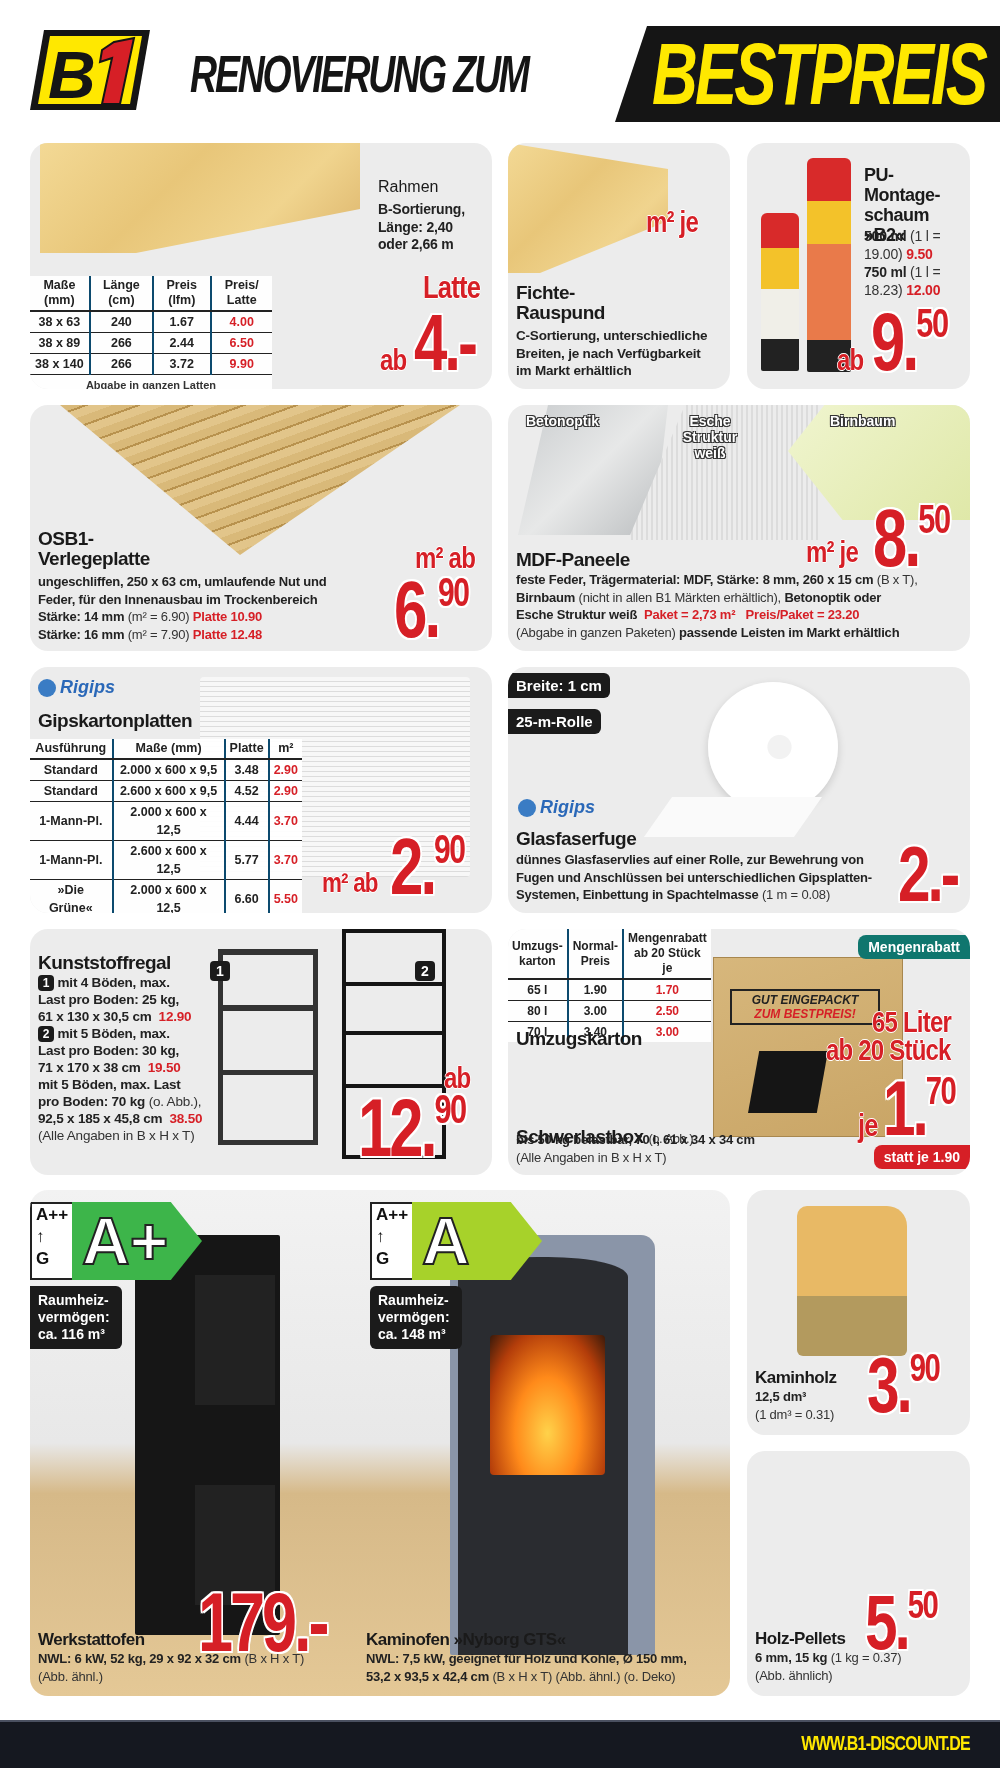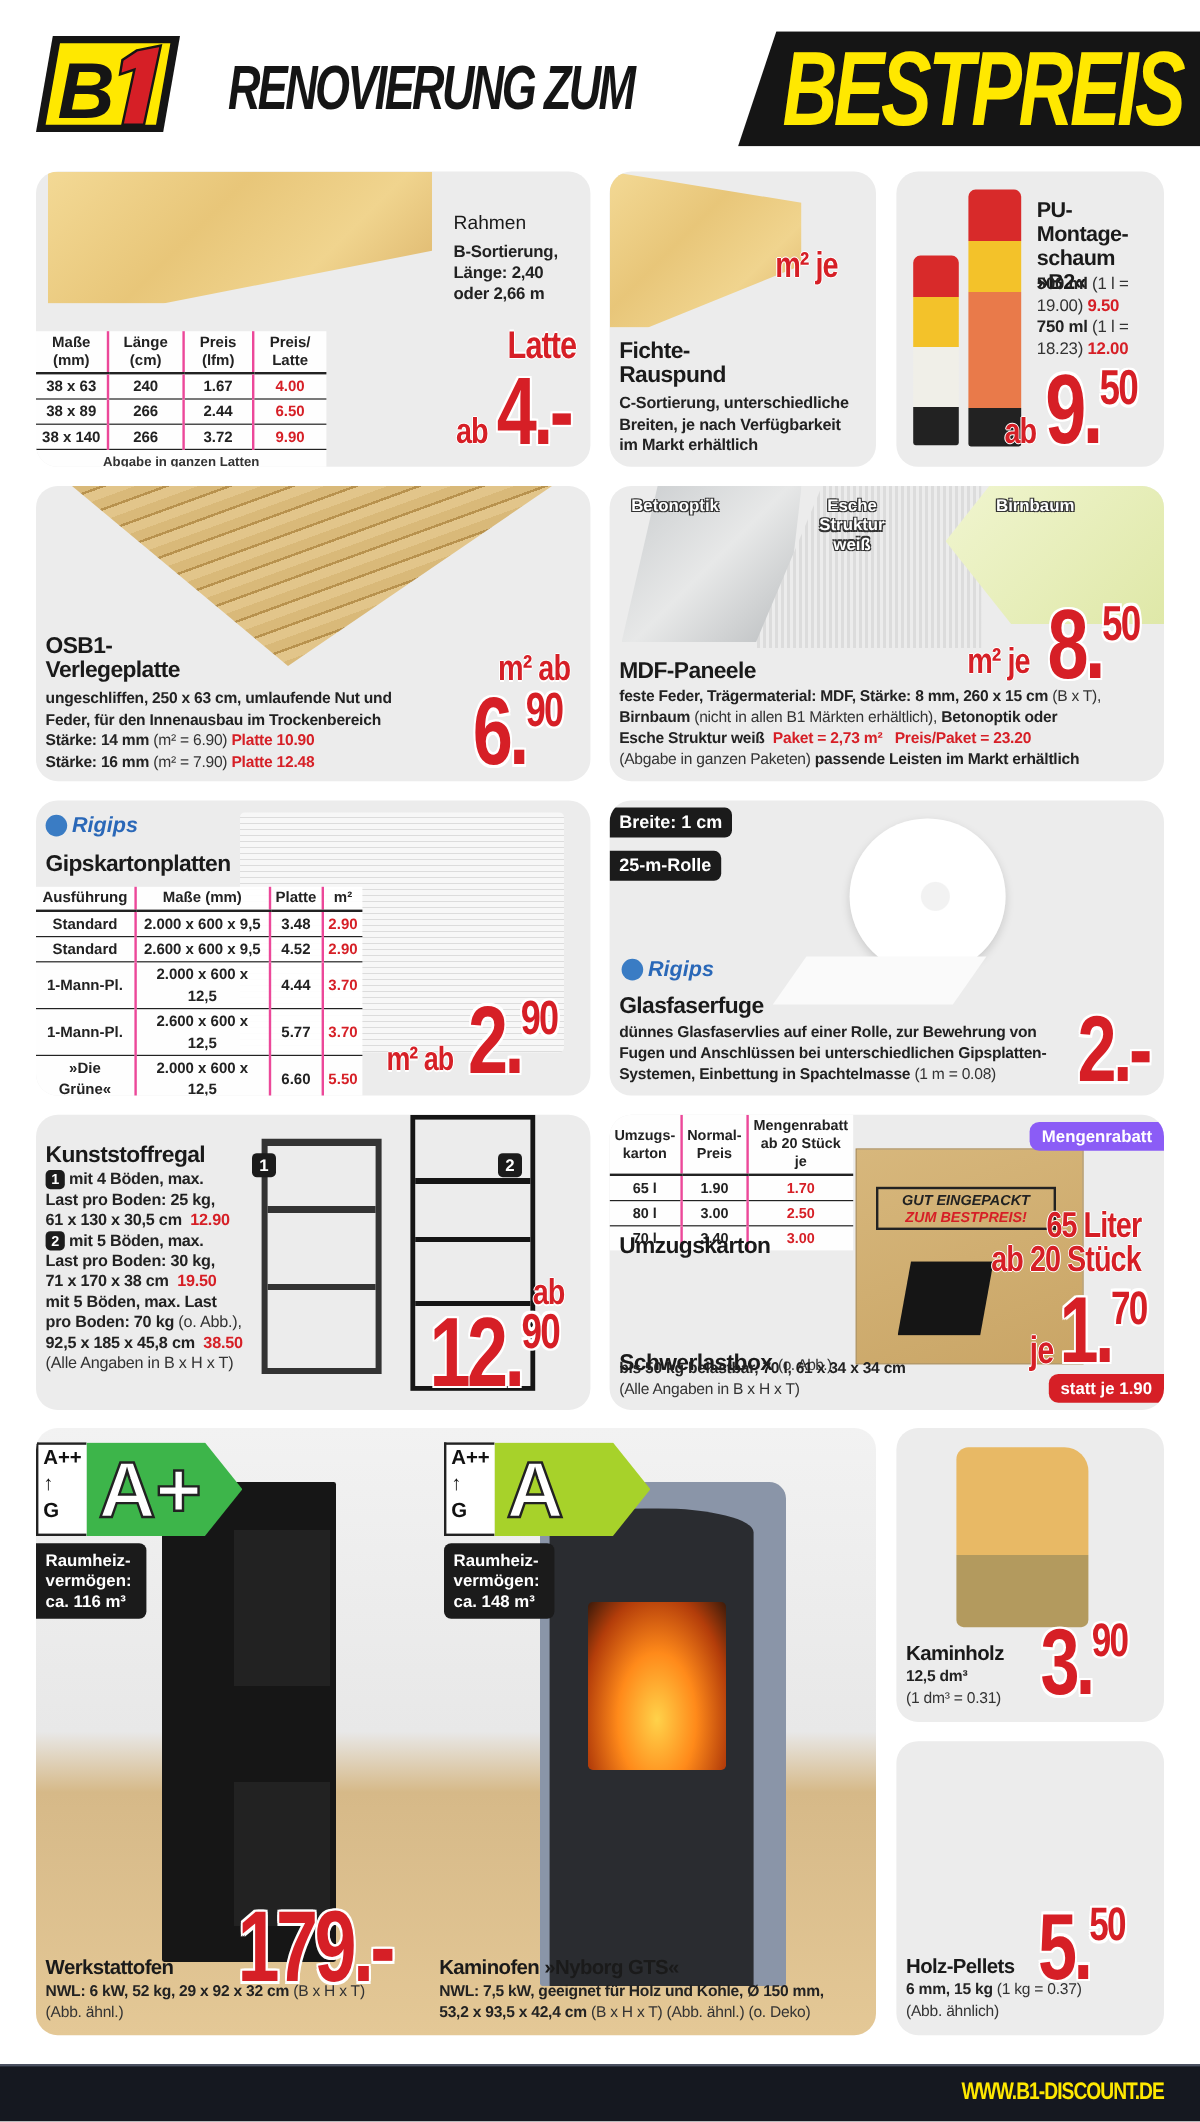--- a/index.html
+++ b/index.html
@@ -13,21 +13,21 @@
   .thin { font-weight: normal; color: #333; }
   .price { position: absolute; color: #d61f26; font-weight: bold; font-family: "Liberation Sans", sans-serif; letter-spacing: -4px; line-height: 1;
            text-shadow: 2px 0 #fff, -2px 0 #fff, 0 2px #fff, 0 -2px #fff, 2px 2px #fff, -2px -2px #fff, 2px -2px #fff, -2px 2px #fff; }
   .price .big { display: inline-block; transform: scaleX(0.75); transform-origin: left bottom; }
   .price sup { font-size: 0.5em; vertical-align: top; position: relative; top: 0.05em; letter-spacing: -2px; }
   .pre { position: absolute; color: #d61f26; font-weight: bold; letter-spacing: -1px;
          text-shadow: 1px 0 #fff, -1px 0 #fff, 0 1px #fff, 0 -1px #fff; }
   table.t { border-collapse: collapse; background: rgba(255,255,255,0.92); font-weight: bold; font-size: 12.5px; color: #222; text-align: center; }
   table.t th { font-weight: bold; line-height: 15px; padding: 2px 4px; border-bottom: 2px solid #222; }
   table.t td { padding: 1px 4px; line-height: 18px; border-bottom: 1.5px solid #222; }
-  table.t th + th, table.t td + td { border-left: 2px solid #ec4899; }
+  table.t th + th, table.t td + td { border-left: 2px solid #0c4a6e; }
   table.t td.r { color: #d61f26; }
   .note { font-size: 11px; font-weight: bold; color: #333; text-align: center; }
   .badge-dark { position: absolute; background: #1b1b1b; color: #fff; font-weight: bold; font-size: 15px; padding: 4px 8px; border-radius: 0 6px 6px 0; }
   .wood { background: linear-gradient(135deg, #f3d995 0%, #e8c679 40%, #f0d48e 70%, #dcb46a 100%); }
   .num-badge { display: inline-block; background: #1b1b1b; color: #fff; border-radius: 4px; font-size: 12px; width: 16px; text-align: center; line-height: 16px; }
   .energy { position: absolute; height: 78px; display: flex; }
   .energy .scale { width: 42px; background: #fff; border: 2px solid #222; border-right: none; font-weight: bold; font-size: 17px; line-height: 22px; padding-left: 4px; color: #111; }
   .energy .grade { position: relative; height: 78px; color: #fff; font-weight: bold; font-size: 66px; line-height: 78px; padding-left: 10px;
                    -webkit-text-stroke: 2px #222; }
   .footer { position: absolute; left: 0; top: 1720px; width: 1000px; height: 48px; background: #151820; border-top: 2px solid #4a5060; }
@@ -289,21 +289,21 @@
           <td>3.00</td>
           <td class="r">2.50</td>
         </tr>
     <tr>
           <td style="border-bottom:none;">70 l</td>
           <td style="border-bottom:none;">3.40</td>
           <td class="r" style="border-bottom:none;">3.00</td>
         </tr>
   </tbody>
     </table>
-  <div class="abs" style="right:0;top:6px;background:#8b5cf6;color:#fff;font-weight:bold;font-size:14px;padding:4px 10px;border-radius:8px 0 0 8px;">Mengenrabatt</div>
+  <div class="abs" style="right:0;top:6px;background:#0f766e;color:#fff;font-weight:bold;font-size:14px;padding:4px 10px;border-radius:8px 0 0 8px;">Mengenrabatt</div>
   <div class="abs title" style="left:8px;top:100px;">Umzugskarton</div>
   <div class="abs title" style="left:8px;top:182px;margin-top:16px;">
     <span>Schwerlastbox</span> <span class="thin" style="font-size:13px;">(o. Abb.)</span>
   </div>
   <div class="abs desc" style="left:8px;top:202px;font-size:13px;white-space:nowrap;">
     <div>bis 50 kg belastbar, 70 l, 61 x 34 x 34 cm</div>
     <div class="thin">(Alle Angaben in B x H x T)</div>
   </div>
   <div class="pre" style="left:364px;top:76px;font-size:30px;transform:scaleX(0.8);transform-origin:left top;white-space:nowrap;">65 Liter</div>
   <div class="pre" style="left:318px;top:104px;font-size:30px;transform:scaleX(0.8);transform-origin:left top;white-space:nowrap;">ab 20 Stück</div>

